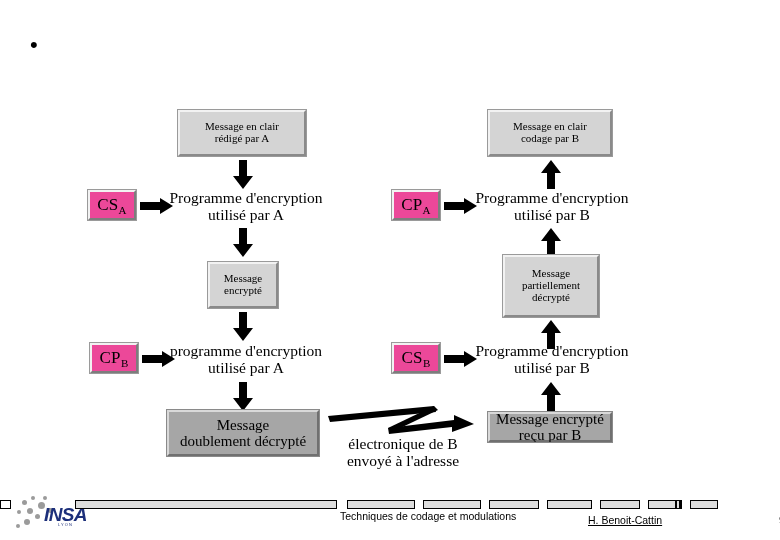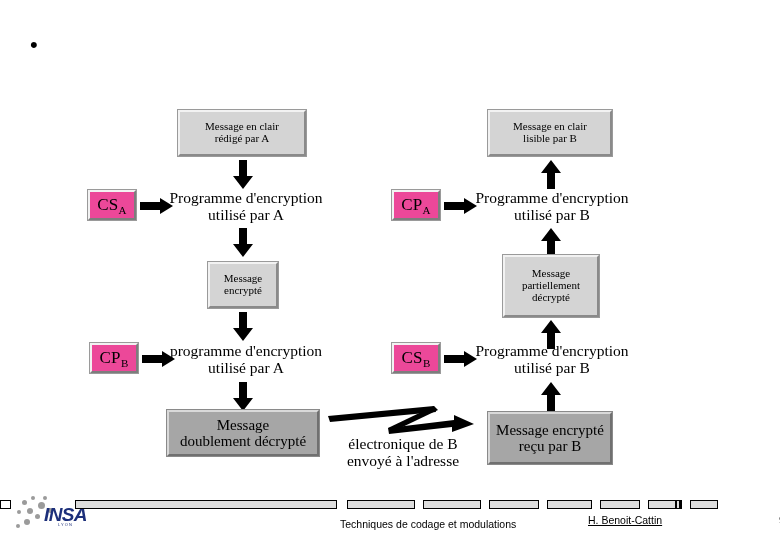--- a/index.html
+++ b/index.html
@@ -138,21 +138,21 @@
     border: 1px solid #000000;
   }
   .footer-label {
     position: absolute;
     font-family: "Liberation Sans", sans-serif;
     font-size: 10.5px;
     color: #000000;
     white-space: nowrap;
   }
   #footer-dept  { left: 42px;  top: 36px; }
-  #footer-course{ left: 340px; top: 40px; }
+  #footer-course{ left: 340px; top: 32px; }
   #footer-author{ left: 588px; top: 36px; text-decoration: underline; }
   #footer-page  { left: 779px; top: 36px; }
 
   
   #insa-logo {
     position: absolute;
     left: 14px;
     top: 16px;
     width: 95px;
     height: 44px;
@@ -280,21 +280,21 @@
     </svg>
   </div>
 
   <div class="text-node" style="left:328px; top:435px; width:150px;">
     <div>électronique de B</div>
     <div>envoyé à l'adresse</div>
   </div>
 
   <div class="node box-light" style="left:488px; top:110px; width:124px; height:46px;">
     <span>Message en clair</span>
-    <span>lisible par B</span>
+    <span>codage par B</span>
   </div>
 
   <div class="arrow" style="left:540px; top:160px;">
     <svg width="22" height="30" viewBox="0 0 22 30">
       <polygon points="11,0 21,13 15,13 15,29 7,29 7,13 1,13" fill="#000000"></polygon>
     </svg>
   </div>
 
   <div class="node box-key" style="left:392px; top:190px; width:48px; height:30px;">
     <span><span>CP</span><sub>A</sub></span>
@@ -343,21 +343,21 @@
     <div>Programme d'encryption</div>
     <div>utilisé par B</div>
   </div>
 
   <div class="arrow" style="left:540px; top:382px;">
     <svg width="22" height="30" viewBox="0 0 22 30">
       <polygon points="11,0 21,13 15,13 15,29 7,29 7,13 1,13" fill="#000000"></polygon>
     </svg>
   </div>
 
-  <div class="node box-dark" style="left:488px; top:412px; width:124px; height:52px;">
+  <div class="node box-dark" style="left:488px; top:412px; width:124px; height:30px;">
     <span>Message encrypté</span>
     <span>reçu par B</span>
   </div>
 
   <div id="footer">
 
     <div id="rule-left-cap"></div>
 
     <div id="insa-logo">
       <span class="bubble" style="left:8px;  top:6px;  width:5px;  height:5px;"></span>

